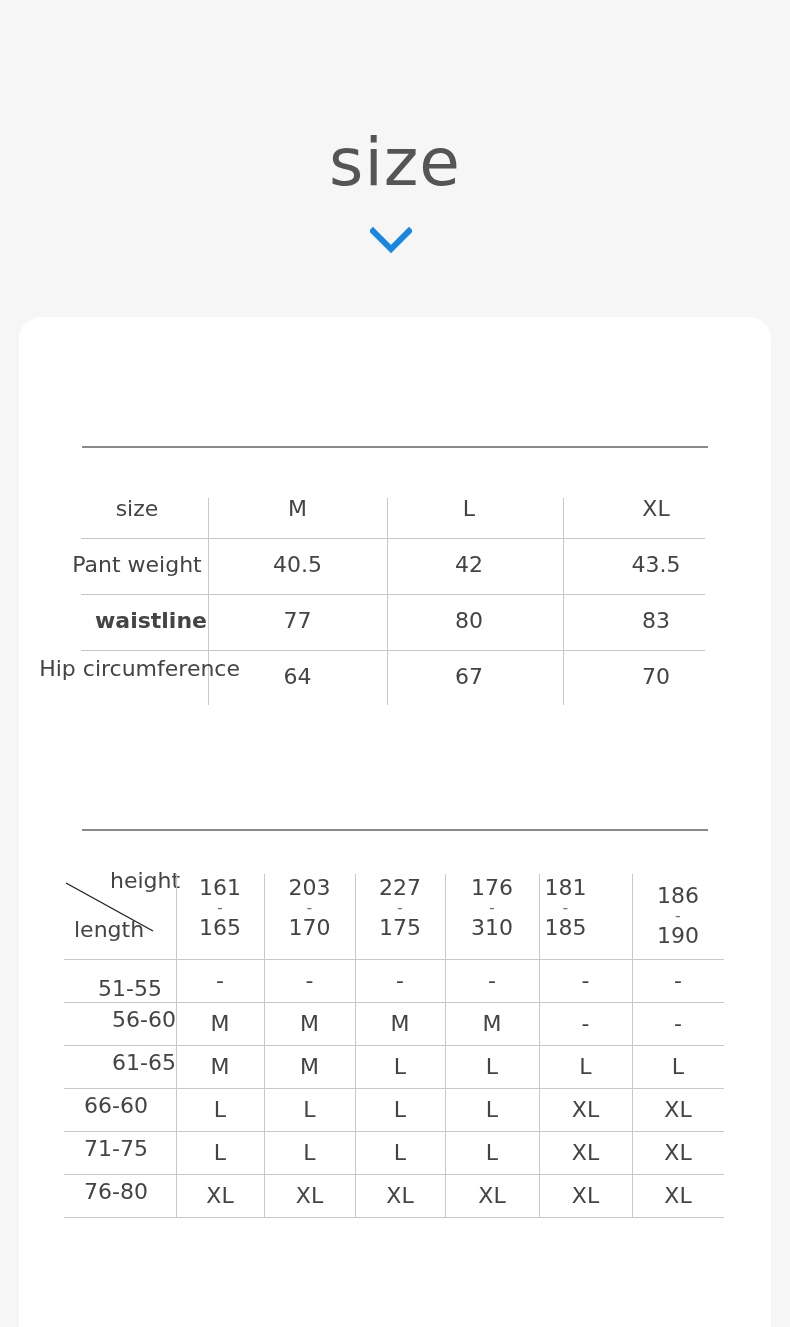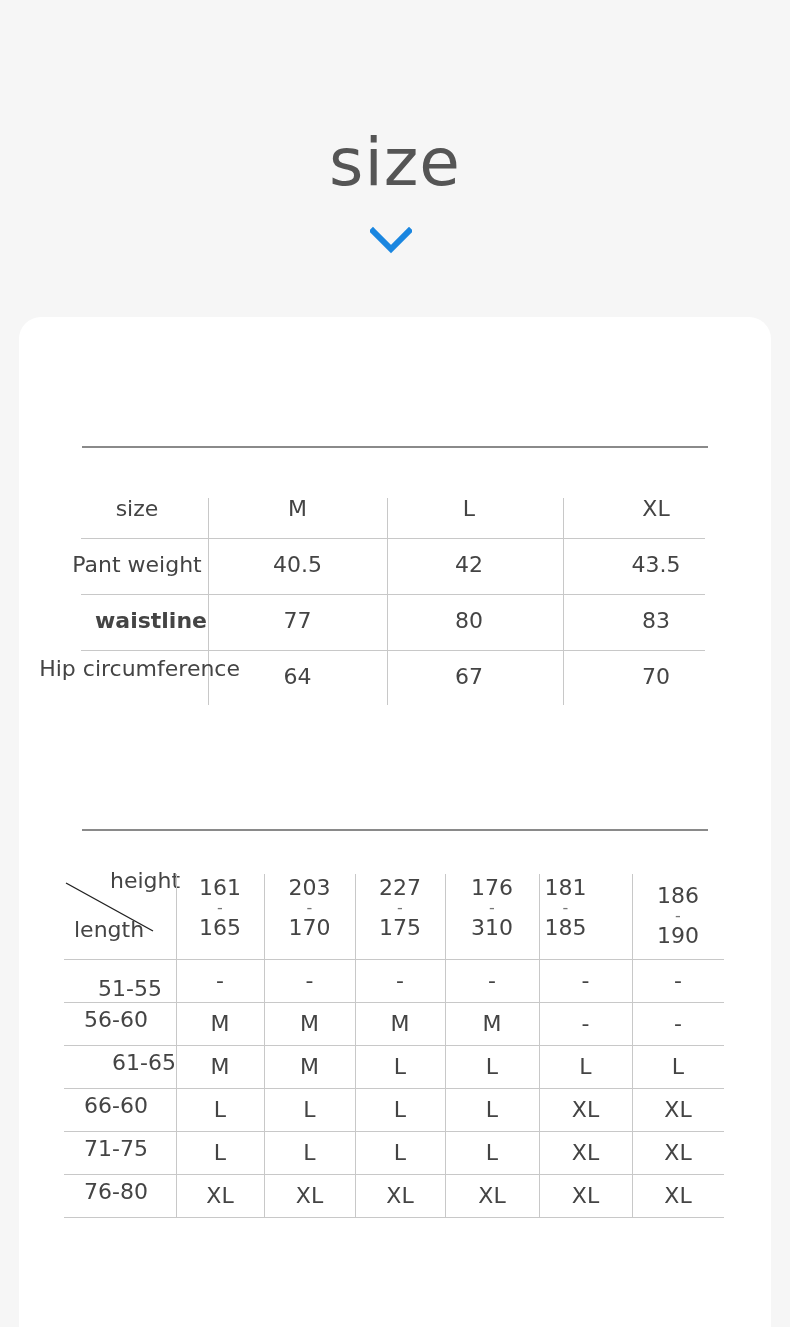--- a/index.html
+++ b/index.html
@@ -129,21 +129,21 @@
   </div>
 
   <div id="fit-rows">
       <div class="cell" style="left: 64px; width: 112px; top: 964px; text-align: center; padding-left: 20px; box-sizing: border-box; margin-top: 12px;">51-55</div>
       <div class="cell" style="left: 176px; width: 88px; top: 968px;">-</div>
       <div class="cell" style="left: 264px; width: 91px; top: 968px;">-</div>
       <div class="cell" style="left: 355px; width: 90px; top: 968px;">-</div>
       <div class="cell" style="left: 445px; width: 94px; top: 968px;">-</div>
       <div class="cell" style="left: 539px; width: 93px; top: 968px;">-</div>
       <div class="cell" style="left: 632px; width: 92px; top: 968px;">-</div>
-      <div class="cell" style="left: 64px; width: 112px; top: 1007px; text-align: left; padding-left: 20px; box-sizing: border-box;">56-60</div>
+      <div class="cell" style="left: 64px; width: 112px; top: 1007px; text-align: right; padding-left: 20px; box-sizing: border-box;">56-60</div>
       <div class="cell" style="left: 176px; width: 88px; top: 1011px;">M</div>
       <div class="cell" style="left: 264px; width: 91px; top: 1011px;">M</div>
       <div class="cell" style="left: 355px; width: 90px; top: 1011px;">M</div>
       <div class="cell" style="left: 445px; width: 94px; top: 1011px;">M</div>
       <div class="cell" style="left: 539px; width: 93px; top: 1011px;">-</div>
       <div class="cell" style="left: 632px; width: 92px; top: 1011px;">-</div>
       <div class="cell" style="left: 64px; width: 112px; top: 1050px; text-align: right; padding-left: 20px; box-sizing: border-box;">61-65</div>
       <div class="cell" style="left: 176px; width: 88px; top: 1054px;">M</div>
       <div class="cell" style="left: 264px; width: 91px; top: 1054px;">M</div>
       <div class="cell" style="left: 355px; width: 90px; top: 1054px;">L</div>

